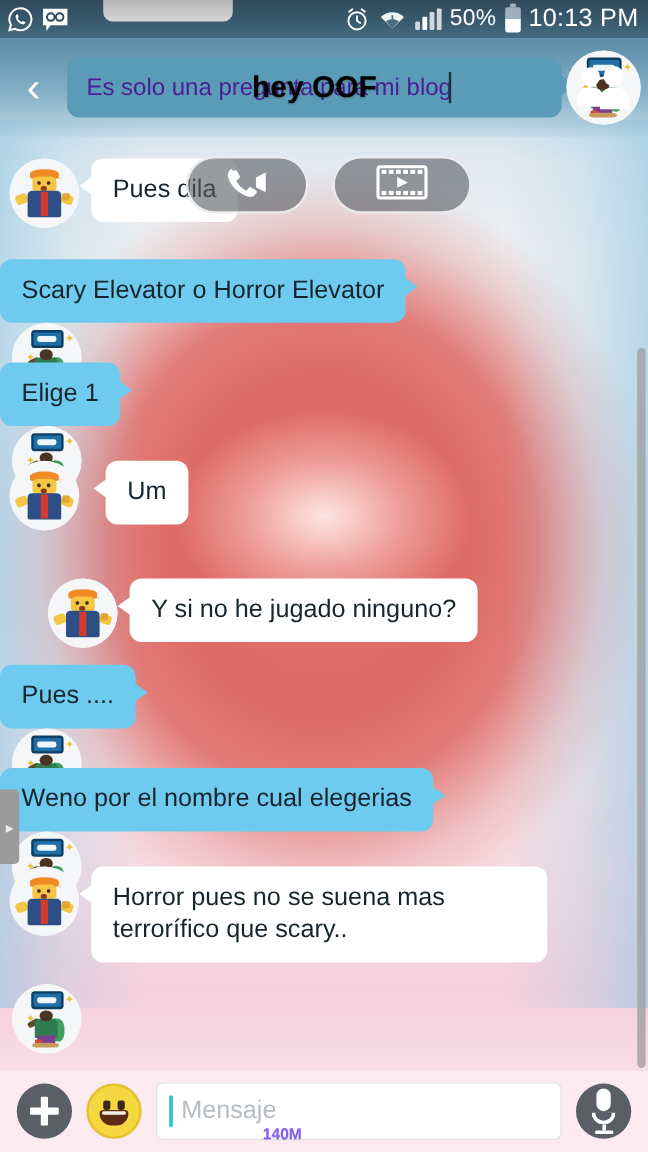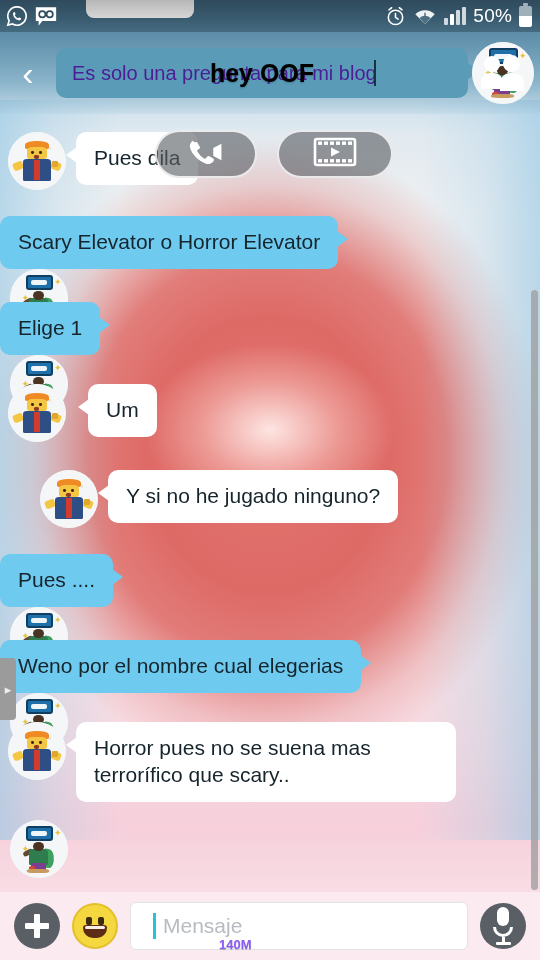--- a/index.html
+++ b/index.html
@@ -353,21 +353,21 @@
   }
 
   #msg-input-wrap {
     flex: 1;
     height: 48px;
     background: #ffffff;
     border: 1px solid #dfe3e6;
     border-radius: 6px;
     display: flex;
     align-items: center;
-    padding: 0 22px;
+    padding: 0 10px;
     position: relative;
   }
   #caret-bar { width: 3px; height: 26px; background: #26c3d9; flex: none; margin-right: 7px; }
   #msg-placeholder { color:#b6bcc1; font-size: 21px; }
   #watermark {
     position: absolute;
     left: 88px; bottom: -3px;
     color: #8b5cf6;
     font-size: 13px;
     font-weight: bold;
@@ -423,20 +423,21 @@
         </svg>
       </span>
       <span class="bars">
           <i></i>
           <i></i>
           <i></i>
           <i></i>
         </span>
       <span class="sb-txt">50%</span>
       <span class="battery"></span>
+      <span class="sb-txt sb-clock">10:13 PM</span>
     </div>
   </div>
   <div id="top-pill"></div>
 
   <div id="header">
     <div id="back-chevron">
       <span>‹</span>
     </div>
 
     <div id="header-bubble">
@@ -531,21 +532,21 @@
             <span class="note"></span>
             <span class="arm1"></span>
             <span class="arm2"></span>
             <span class="vest"></span>
             <span class="stripe"></span>
             <span class="tool"></span>
           </div>
         </div>
         <div class="bubble white">Um</div>
       </div>
-      <div class="row in" style="top: 356px; padding-left: 40px;">
+      <div class="row in" style="top: 368px; padding-left: 40px;">
         <div class="avatar">
           <div class="av-circle emmet">
             <span class="hat"></span>
             <span class="face"></span>
             <span class="eye1"></span>
             <span class="eye2"></span>
             <span class="mouth"></span>
             <span class="note"></span>
             <span class="arm1"></span>
             <span class="arm2"></span>

